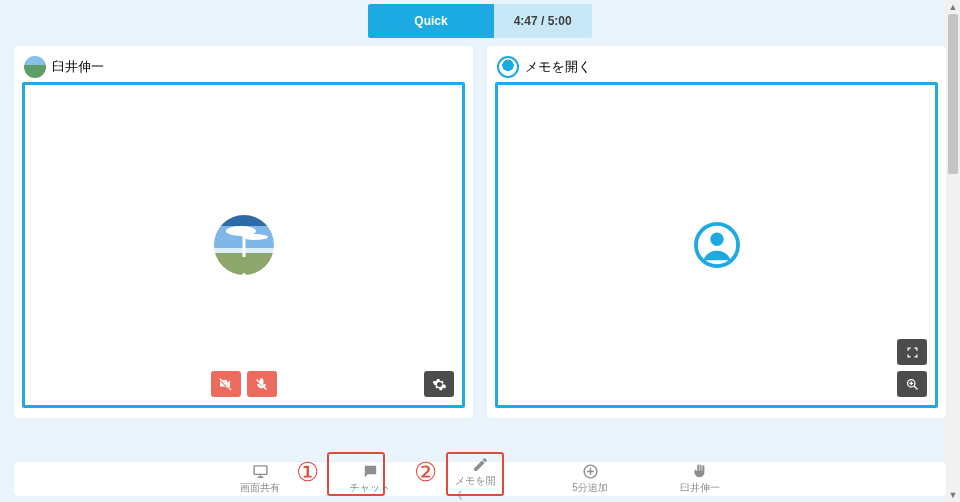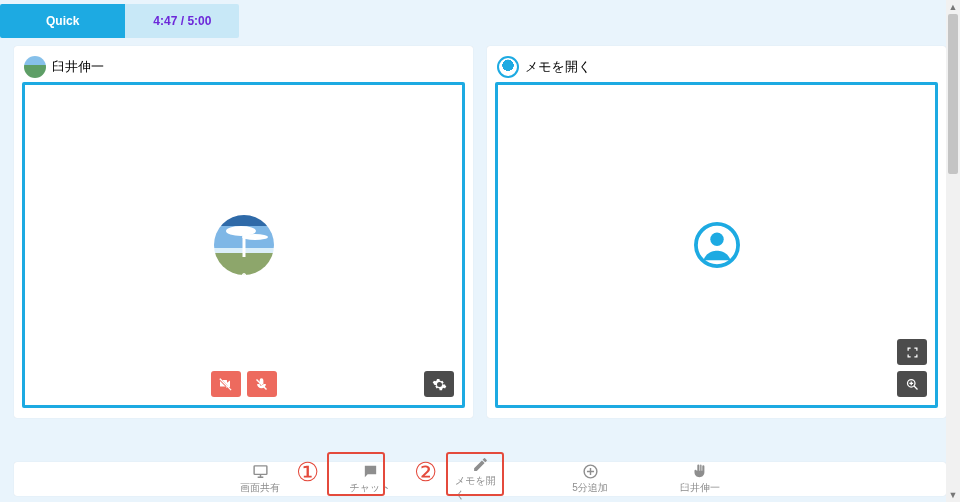--- a/index.html
+++ b/index.html
@@ -1,23 +1,23 @@
 <!DOCTYPE html>
 <html><head>
 <meta charset="utf-8">
 <style>
   * { box-sizing: border-box; margin: 0; padding: 0; }
   html, body { width: 960px; height: 502px; font-family: "Hiragino Sans", "Meiryo", sans-serif; }
   body { background: #e9f4fc; overflow: hidden; position: relative; }
 
   
-  .top-bar { display: flex; justify-content: flex-start; padding-top: 4px; }
+  .top-bar { display: flex; justify-content: center; padding-top: 4px; }
   .pill { display: flex; border-radius: 2px; overflow: hidden; }
   .pill-left { background: #1daae2; color: #fff; font-size: 12px; font-weight: 600; padding: 10px 46px; display: flex; align-items: center; }
-  .pill-right { background: #c8e8f7; color: #6d28d9; font-size: 12px; font-weight: 600; padding: 10px 28px; display: flex; align-items: center; }
+  .pill-right { background: #c8e8f7; color: #404040; font-size: 12px; font-weight: 600; padding: 10px 20px; display: flex; align-items: center; }
 
   
   .panels { display: flex; gap: 14px; padding: 8px 14px 0 14px; }
   .panel { flex: 1; background: #fff; border-radius: 3px; padding: 8px 8px 10px 8px; box-shadow: 0 0 1px rgba(0,0,0,.12); }
   .panel-head { display: flex; align-items: center; gap: 6px; font-size: 13px; padding: 2px 2px 4px 2px; }
   .head-avatar { width: 22px; height: 22px; border-radius: 50%; border: 2px solid #1daae2; background: radial-gradient(circle at 50% 40%, #1daae2 40%, #fff 41%); display: inline-block; }
   .head-avatar.land { border: none; background: linear-gradient(#86c0ea 40%, #5e9e66 41%); }
 
   .video { position: relative; height: 326px; border: 3px solid #1daae2; border-radius: 2px; display: flex; align-items: center; justify-content: center; }
   .avatar-big { width: 60px; height: 60px; border-radius: 50%; overflow: hidden; }

